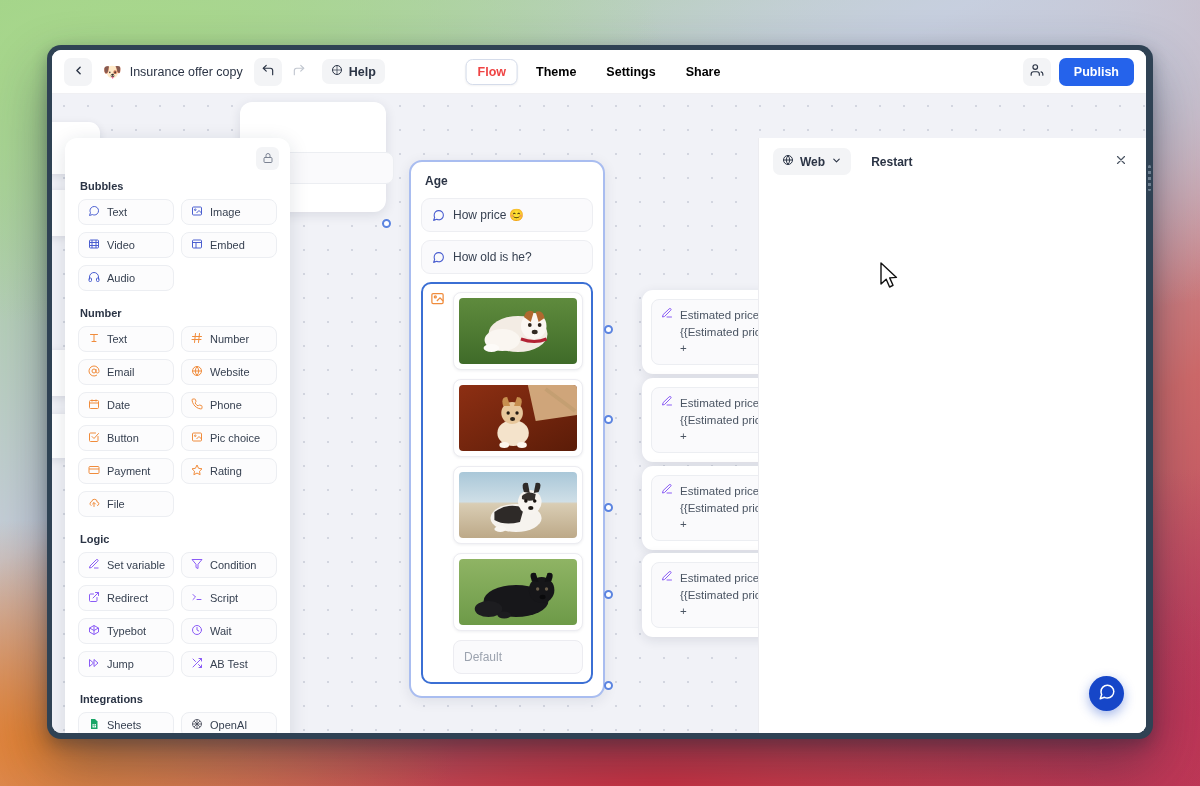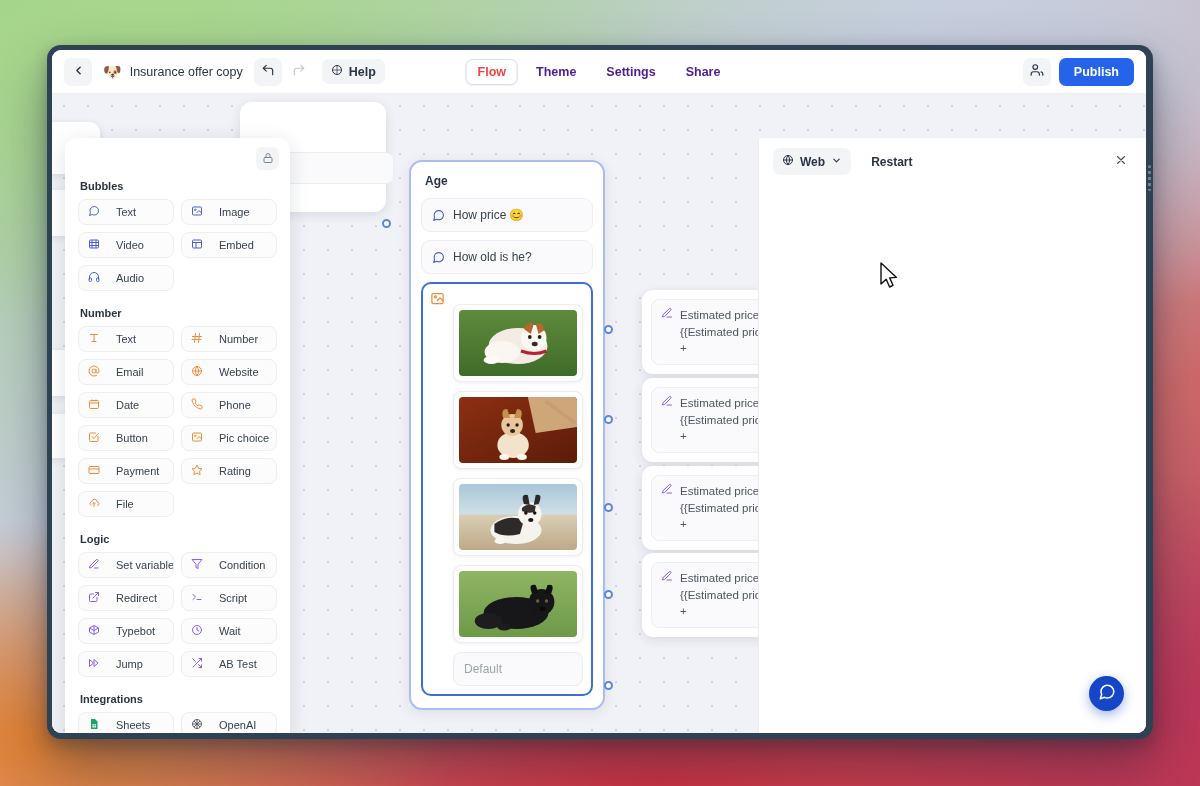--- a/index.html
+++ b/index.html
@@ -64,21 +64,21 @@
     font-size: 12.5px; color: #2b3445; font-weight: 600;
     padding: 5px 9px; border-radius: 7px; background: #f3f4f6;
     margin-left: 6px; cursor: pointer; white-space: nowrap;
   }
   .tb-center {
     position: absolute; left: 50%; top: 50%;
     transform: translate(-50%,-50%);
     display: flex; align-items: center; gap: 6px;
   }
   .tab {
-    font-size: 12.5px; font-weight: 600; color: #4c1d95;
+    font-size: 12.5px; font-weight: 600; color: #000000;
     padding: 5px 11px; border-radius: 7px; cursor: pointer;
     border: 1px solid transparent; white-space: nowrap;
   }
   .tab.active {
     color: #ef4444; border-color: #d5dcea; background: #fff;
     box-shadow: 0 1px 2px rgba(16,24,40,.05);
   }
   .tb-right { margin-left: auto; display: flex; align-items: center; gap: 8px; }
   .publish-btn {
     background: #2563eb; color: #fff; font-size: 12.5px; font-weight: 700;
@@ -134,21 +134,21 @@
   .block {
     background: #fafafc; border: 1px solid #edeef2; border-radius: 9px;
     padding: 9px 10px; margin-bottom: 8px;
     display: flex; align-items: center; gap: 8px;
     font-size: 12px; color: #374151;
   }
   .blk-icon { flex: 0 0 auto; display: flex; align-items: center; }
 
   .picchoice {
     border: 2px solid #3b6fd4; border-radius: 10px;
-    padding: 20px 8px 8px 8px; position: relative; background: #fff;
+    padding: 8px 8px 8px 8px; position: relative; background: #fff;
   }
   .pc-icon {
     position: absolute; left: 7px; top: 7px;
     width: 15px; height: 15px;
   }
   .pc-list { margin-left: 22px; }
   .pc-item {
     background: #fff; border: 1px solid #ececf1; border-radius: 8px;
     padding: 5px; margin-bottom: 9px;
     box-shadow: 0 1px 3px rgba(20,30,60,.07);
@@ -197,21 +197,21 @@
     cursor: pointer;
   }
   .sec-title {
     font-size: 11px; font-weight: 700; color: #2b3445;
     margin: 16px 0 7px 2px;
   }
   .sec-title.first { margin-top: 32px; }
   .grid { display: grid; grid-template-columns: 1fr 1fr; gap: 7px; }
   .blk-btn {
     background: #fcfcfd; border: 1px solid #eceef2; border-radius: 8px;
-    height: 26px; display: flex; align-items: center; gap: 16px;
+    height: 26px; display: flex; align-items: center; gap: 7px;
     padding: 0 8px; font-size: 11px; color: #374151; cursor: pointer;
     white-space: nowrap; overflow: hidden;
   }
   .blk-btn svg, .blk-btn .gl { flex: 0 0 auto; }
   .gl { font-size: 12px; line-height: 1; width: 13px; text-align: center; }
 
   
   .preview {
     position: absolute; right: 0; top: 44px; bottom: 0;
     width: 388px; background: #fff; z-index: 30;

